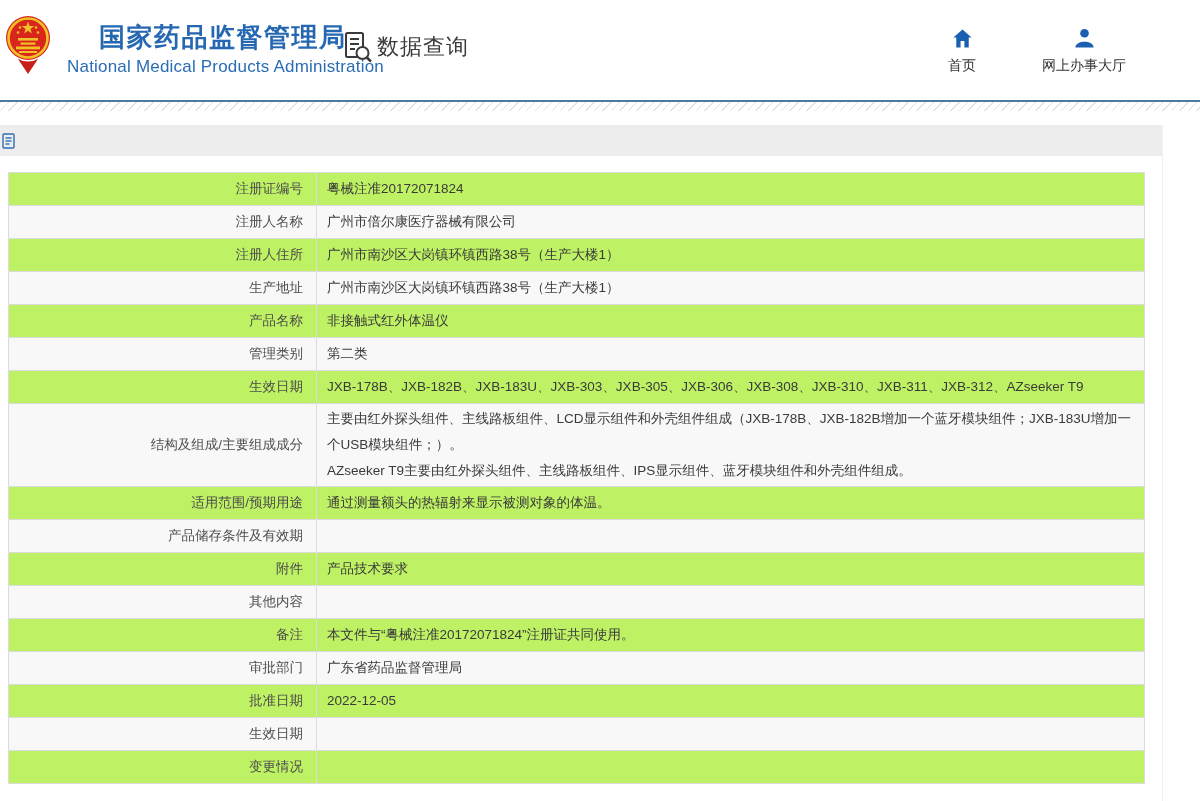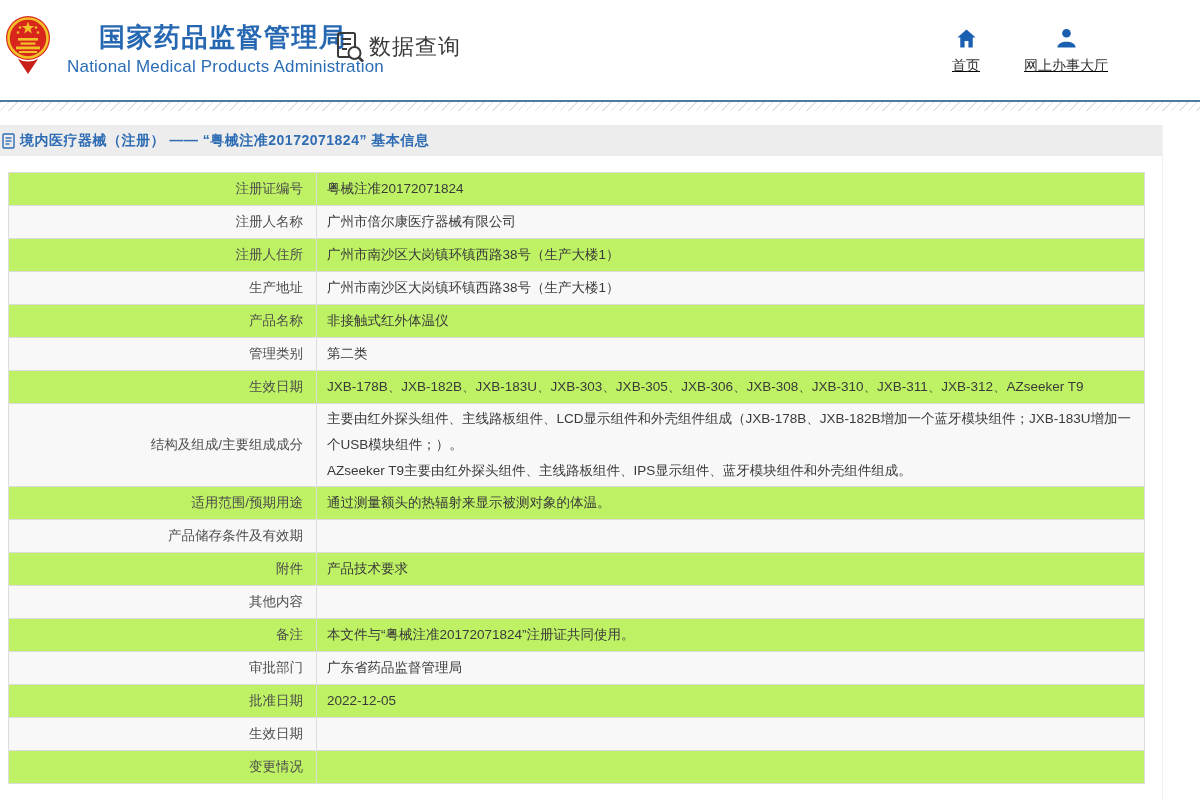--- a/index.html
+++ b/index.html
@@ -7,25 +7,25 @@
     font-family:"Liberation Sans","DejaVu Sans",sans-serif; }
 
   
   .header { position:relative; height:100px; background:#fff; }
   .logo-wrap { position:absolute; left:5px; top:14px; display:flex; align-items:flex-start; cursor:pointer; }
   .emblem { width:46px; height:62px; }
   .org-text { margin-left:16px; padding-top:8px; }
   .org-title { font-size:26px; font-weight:bold; color:#2667b2; letter-spacing:1.5px; line-height:1.2;margin-left:32px; }
   .org-subtitle { font-size:17px; color:#2a6cb5; margin-top:4px; letter-spacing:0.2px; }
 
-  .section { position:absolute; left:336px; top:31px; display:flex; align-items:center;justify-content:space-between; }
+  .section { position:absolute; left:344px; top:31px; display:flex; align-items:center;justify-content:space-between; }
   .section-icon { width:28px; height:32px; }
   .section-label { font-size:22px; color:#3a3a3a; margin-left:5px; letter-spacing:1px; }
 
-  .nav { position:absolute; right:92px; top:27px; display:flex; gap:44px;text-decoration:underline; }
+  .nav { position:absolute; right:74px; top:27px; display:flex; gap:66px; }
   .nav-item { display:flex; flex-direction:column; align-items:center; cursor:pointer; }
   .nav-item svg { width:23px; height:23px; }
   .nav-label { font-size:14px; color:#333; margin-top:7px; white-space:nowrap; }
 
   .blue-line { height:2px; background:#4d7ca3; }
   .hatch { height:9px;
     background:repeating-linear-gradient(135deg,#e3e3e3 0,#e3e3e3 1px,transparent 1px,transparent 6px); }
 
   
   .content { width:1163px; border-right:1px solid #f0f0f0; min-height:690px; }
@@ -100,21 +100,20 @@
 <div class="hatch"></div>
 
 <div class="content">
   <div class="page-title-bar">
     <svg class="doc-icon" viewBox="0 0 14 16" fill="none" stroke="#2e6cb4" stroke-width="1.4">
       <rect x="1" y="1" width="11" height="14" rx="1"></rect>
       <line x1="3.5" y1="5" x2="9.5" y2="5"></line>
       <line x1="3.5" y1="8" x2="9.5" y2="8"></line>
       <line x1="3.5" y1="11" x2="7.5" y2="11"></line>
     </svg>
-    <span class="page-title">境内医疗器械（注册） —— “粤械注准20172071824” 基本信息</span>
   </div>
 
   <table class="info">
     <tbody>
   <tr>
     <td class="label">注册证编号</td>
     <td class="value">粤械注准20172071824</td>
   </tr>
 
   <tr>

